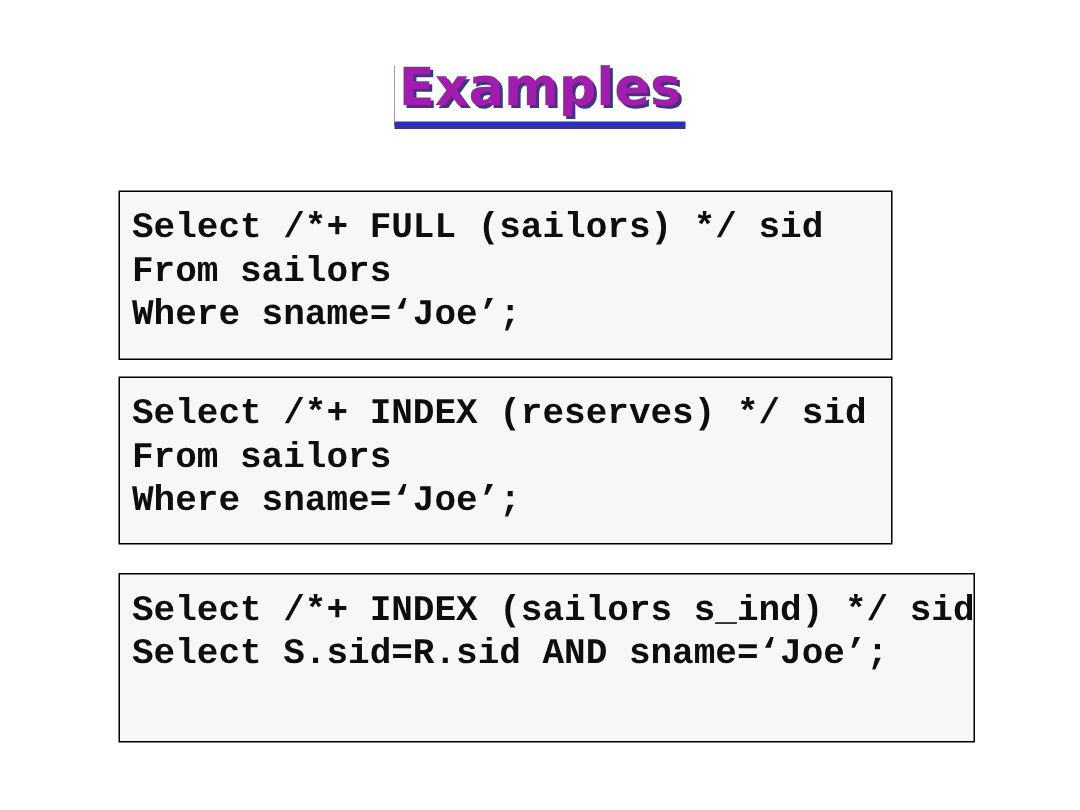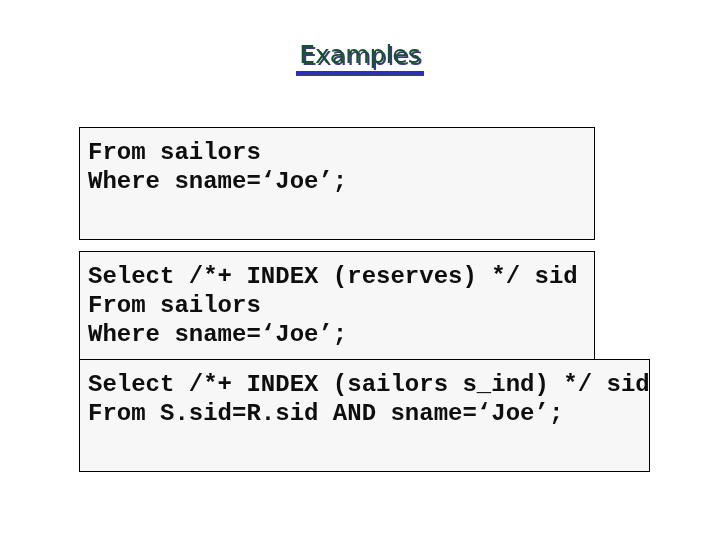--- a/index.html
+++ b/index.html
@@ -21,70 +21,71 @@
   .title-wrap {
     position: absolute;
     top: 42px;
     left: 0;
     width: 720px;
     text-align: center;
   }
   .slide-title {
     display: inline-block;
     font-family: "DejaVu Sans", sans-serif;
-    font-weight: normal;
-    font-size: 25px;
+    font-weight: bold;
+    font-size: 35px;
     line-height: 1.0;
     letter-spacing: 0px;
-    color: #14532d;
+    color: #a21caf;
     text-shadow: 2px 2px 0 #3a3a78;
     padding: 0 3px 4px 3px;
     border-bottom: 3px solid #2b2bd2;
     
     box-shadow: 0 2px 0 #3a3a78;
   }
   .code-box {
     position: absolute;
     left: 79px;
     box-sizing: border-box;
     background: #f7f7f7;
     border: 1.5px solid #000000;
     padding: 10px 0 0 8px;
     overflow: visible;
   }
   .code-box.box-1 { top: 127px; width: 516px; height: 113px; }
   .code-box.box-2 { top: 251px; width: 516px; height: 112px; }
-  .code-box.box-3 { top: 359px; width: 571px; height: 113px; }
+  .code-box.box-3 { top: 382px; width: 571px; height: 113px; }
   .code-line {
     font-family: "Liberation Mono", "DejaVu Sans Mono", monospace;
     font-weight: bold;
     font-size: 24px;
     line-height: 29px;
     color: #0e0e0e;
     white-space: pre;
   }
 </style>
 </head>
 <body>
 
 <div class="slide">
 
   <div class="title-wrap">
     <span class="slide-title">Examples</span>
   </div>
 
   <div class="code-box box-1">
+    <div class="code-line">Select /*+ FULL (sailors) */ sid</div>
     <div class="code-line">From sailors</div>
     <div class="code-line">Where sname=‘Joe’;</div>
   </div>
 
   <div class="code-box box-2">
     <div class="code-line">Select /*+ INDEX (reserves) */ sid</div>
     <div class="code-line">From sailors</div>
     <div class="code-line">Where sname=‘Joe’;</div>
   </div>
 
   <div class="code-box box-3">
     <div class="code-line">Select /*+ INDEX (sailors s_ind) */ sid</div>
-    <div class="code-line">From S.sid=R.sid AND sname=‘Joe’;</div>
+    <div class="code-line">Select S.sid=R.sid AND sname=‘Joe’;</div>
   </div>
 
 </div>
 
 </body></html>

